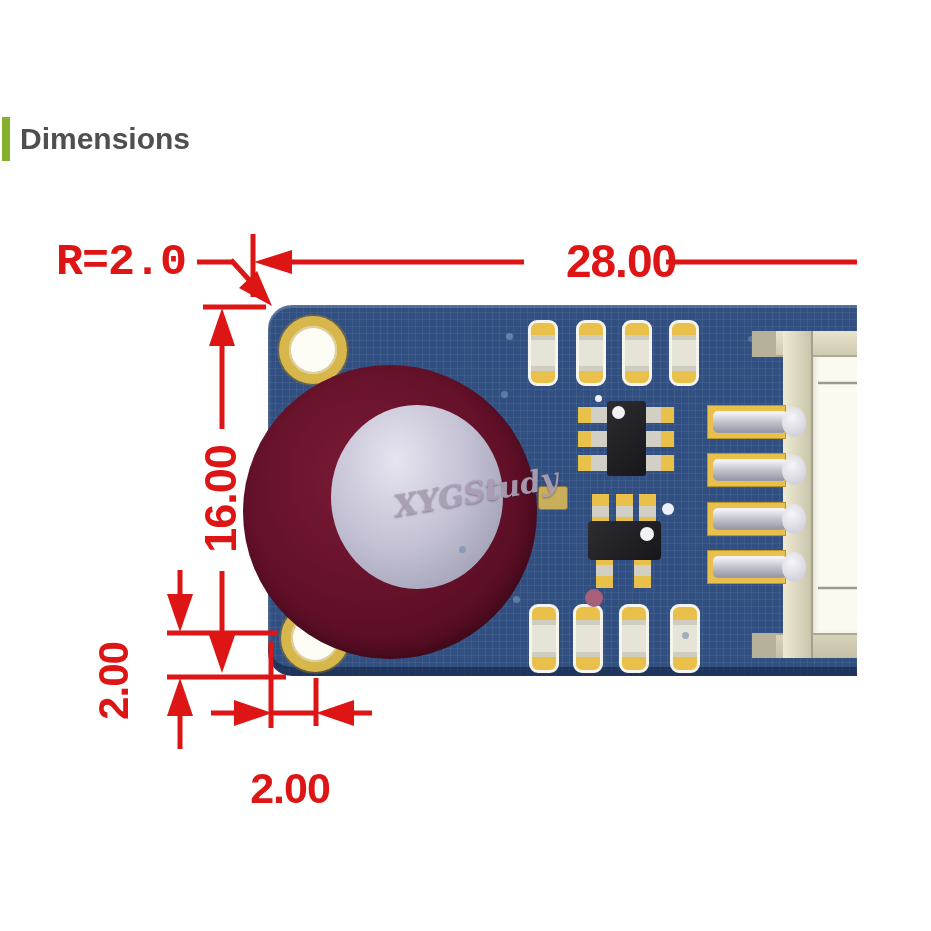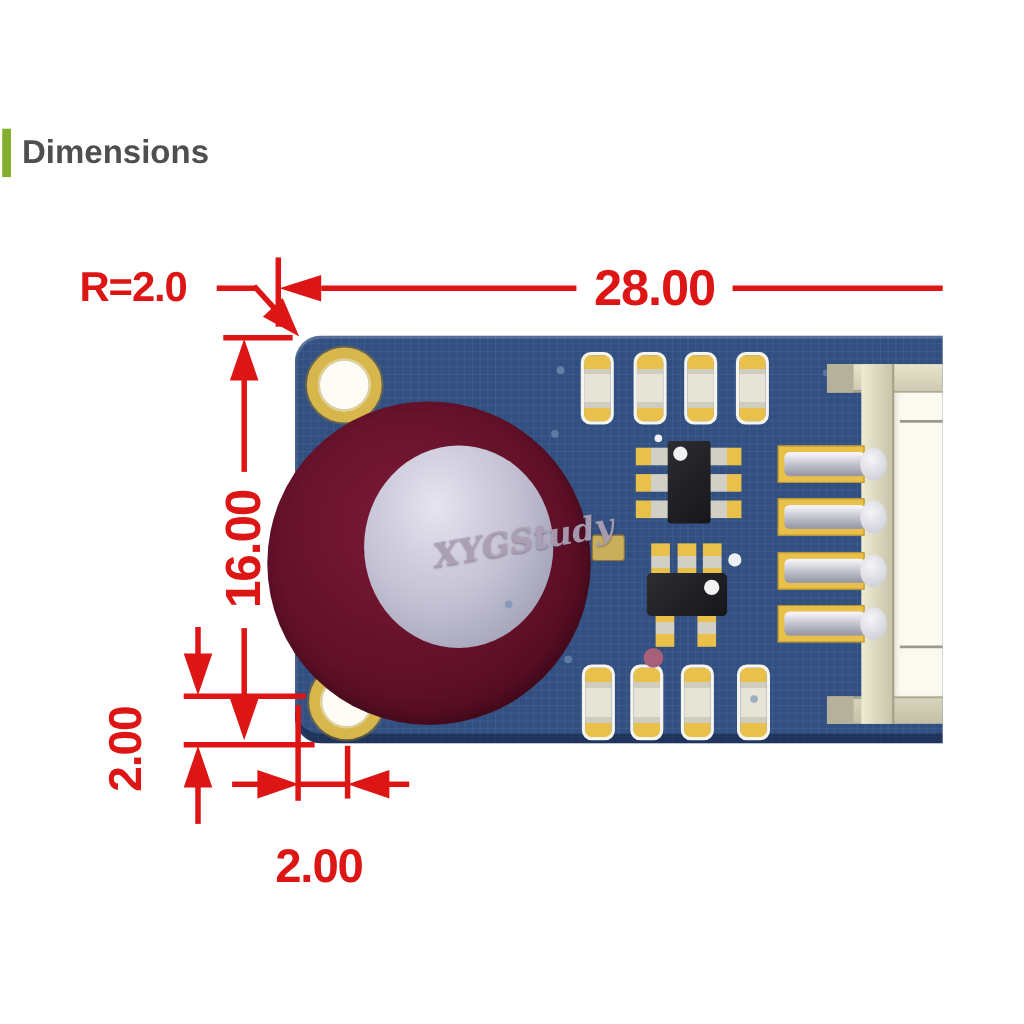--- a/index.html
+++ b/index.html
@@ -78,22 +78,22 @@
            border:1px solid #b8942f;box-sizing:border-box;}
   .pin-cyl{position:absolute;left:713px;width:74px;height:22px;border-radius:5px;
            background:linear-gradient(180deg,#f2f2f6 8%,#c3c3ce 50%,#9b9ba8 92%);}
   .pin-tip{position:absolute;left:782px;width:24px;height:30px;border-radius:50%;
            background:radial-gradient(circle at 40% 35%,#f5f5f9,#c7c7d2);}
 
   
   .red-label{position:absolute;font-weight:bold;color:var(--c-annotation,#dd1515);
              transform:translate(-50%,-50%);white-space:nowrap;letter-spacing:-1px;z-index:6;}
   .red-label.rot{transform:translate(-50%,-50%) rotate(-90deg);}
-  #lbl-width{left:595px;top:261px;font-size:46px;}
-  #lbl-radius{left:121px;top:262px;font-size:38px;}
+  #lbl-width{left:621px;top:261px;font-size:46px;}
+  #lbl-radius{left:121px;top:262px;font-size:45px;font-family:Liberation Mono, monospace;}
   #lbl-height{left:221px;top:499px;font-size:45px;}
   #lbl-2v{left:114px;top:681px;font-size:42px;}
   #lbl-2h{left:290px;top:788px;font-size:43px;}
   #lbl-unit{left:593px;top:753px;font-size:47px;letter-spacing:0;}
 
   #annot-svg{position:absolute;left:0;top:0;z-index:5;pointer-events:none;}
 </style>
 </head>
 <body>
 

